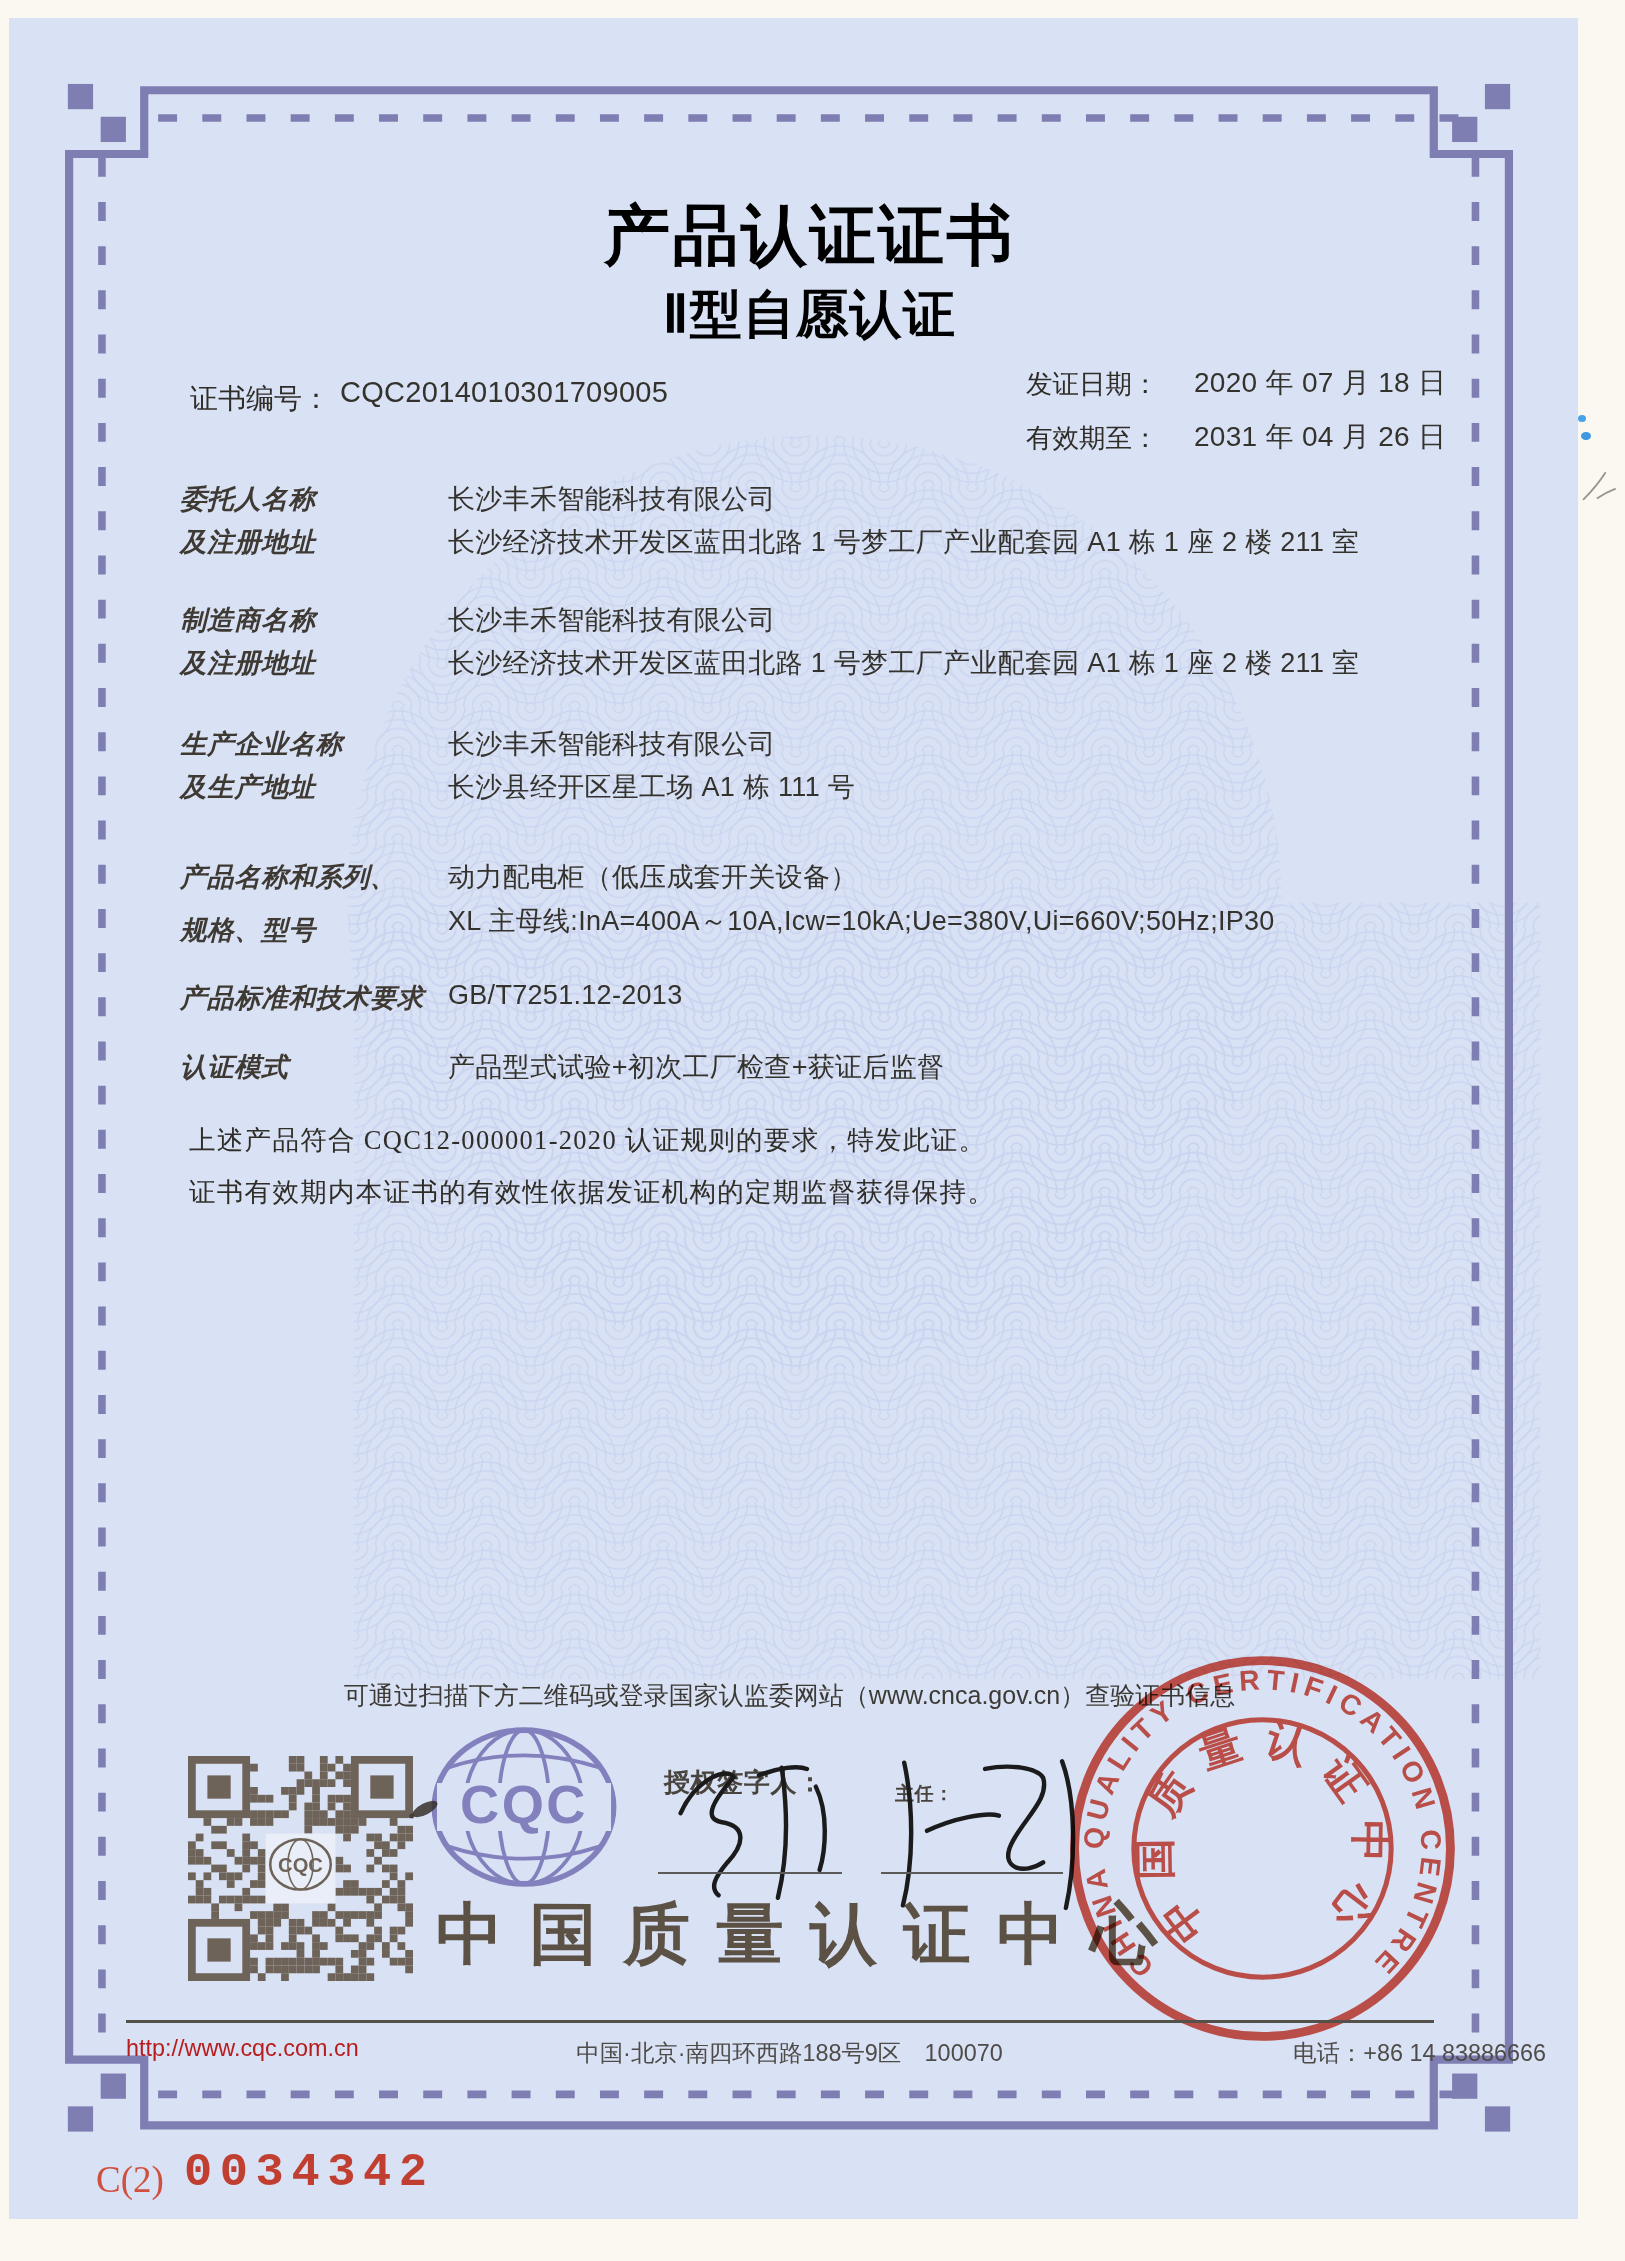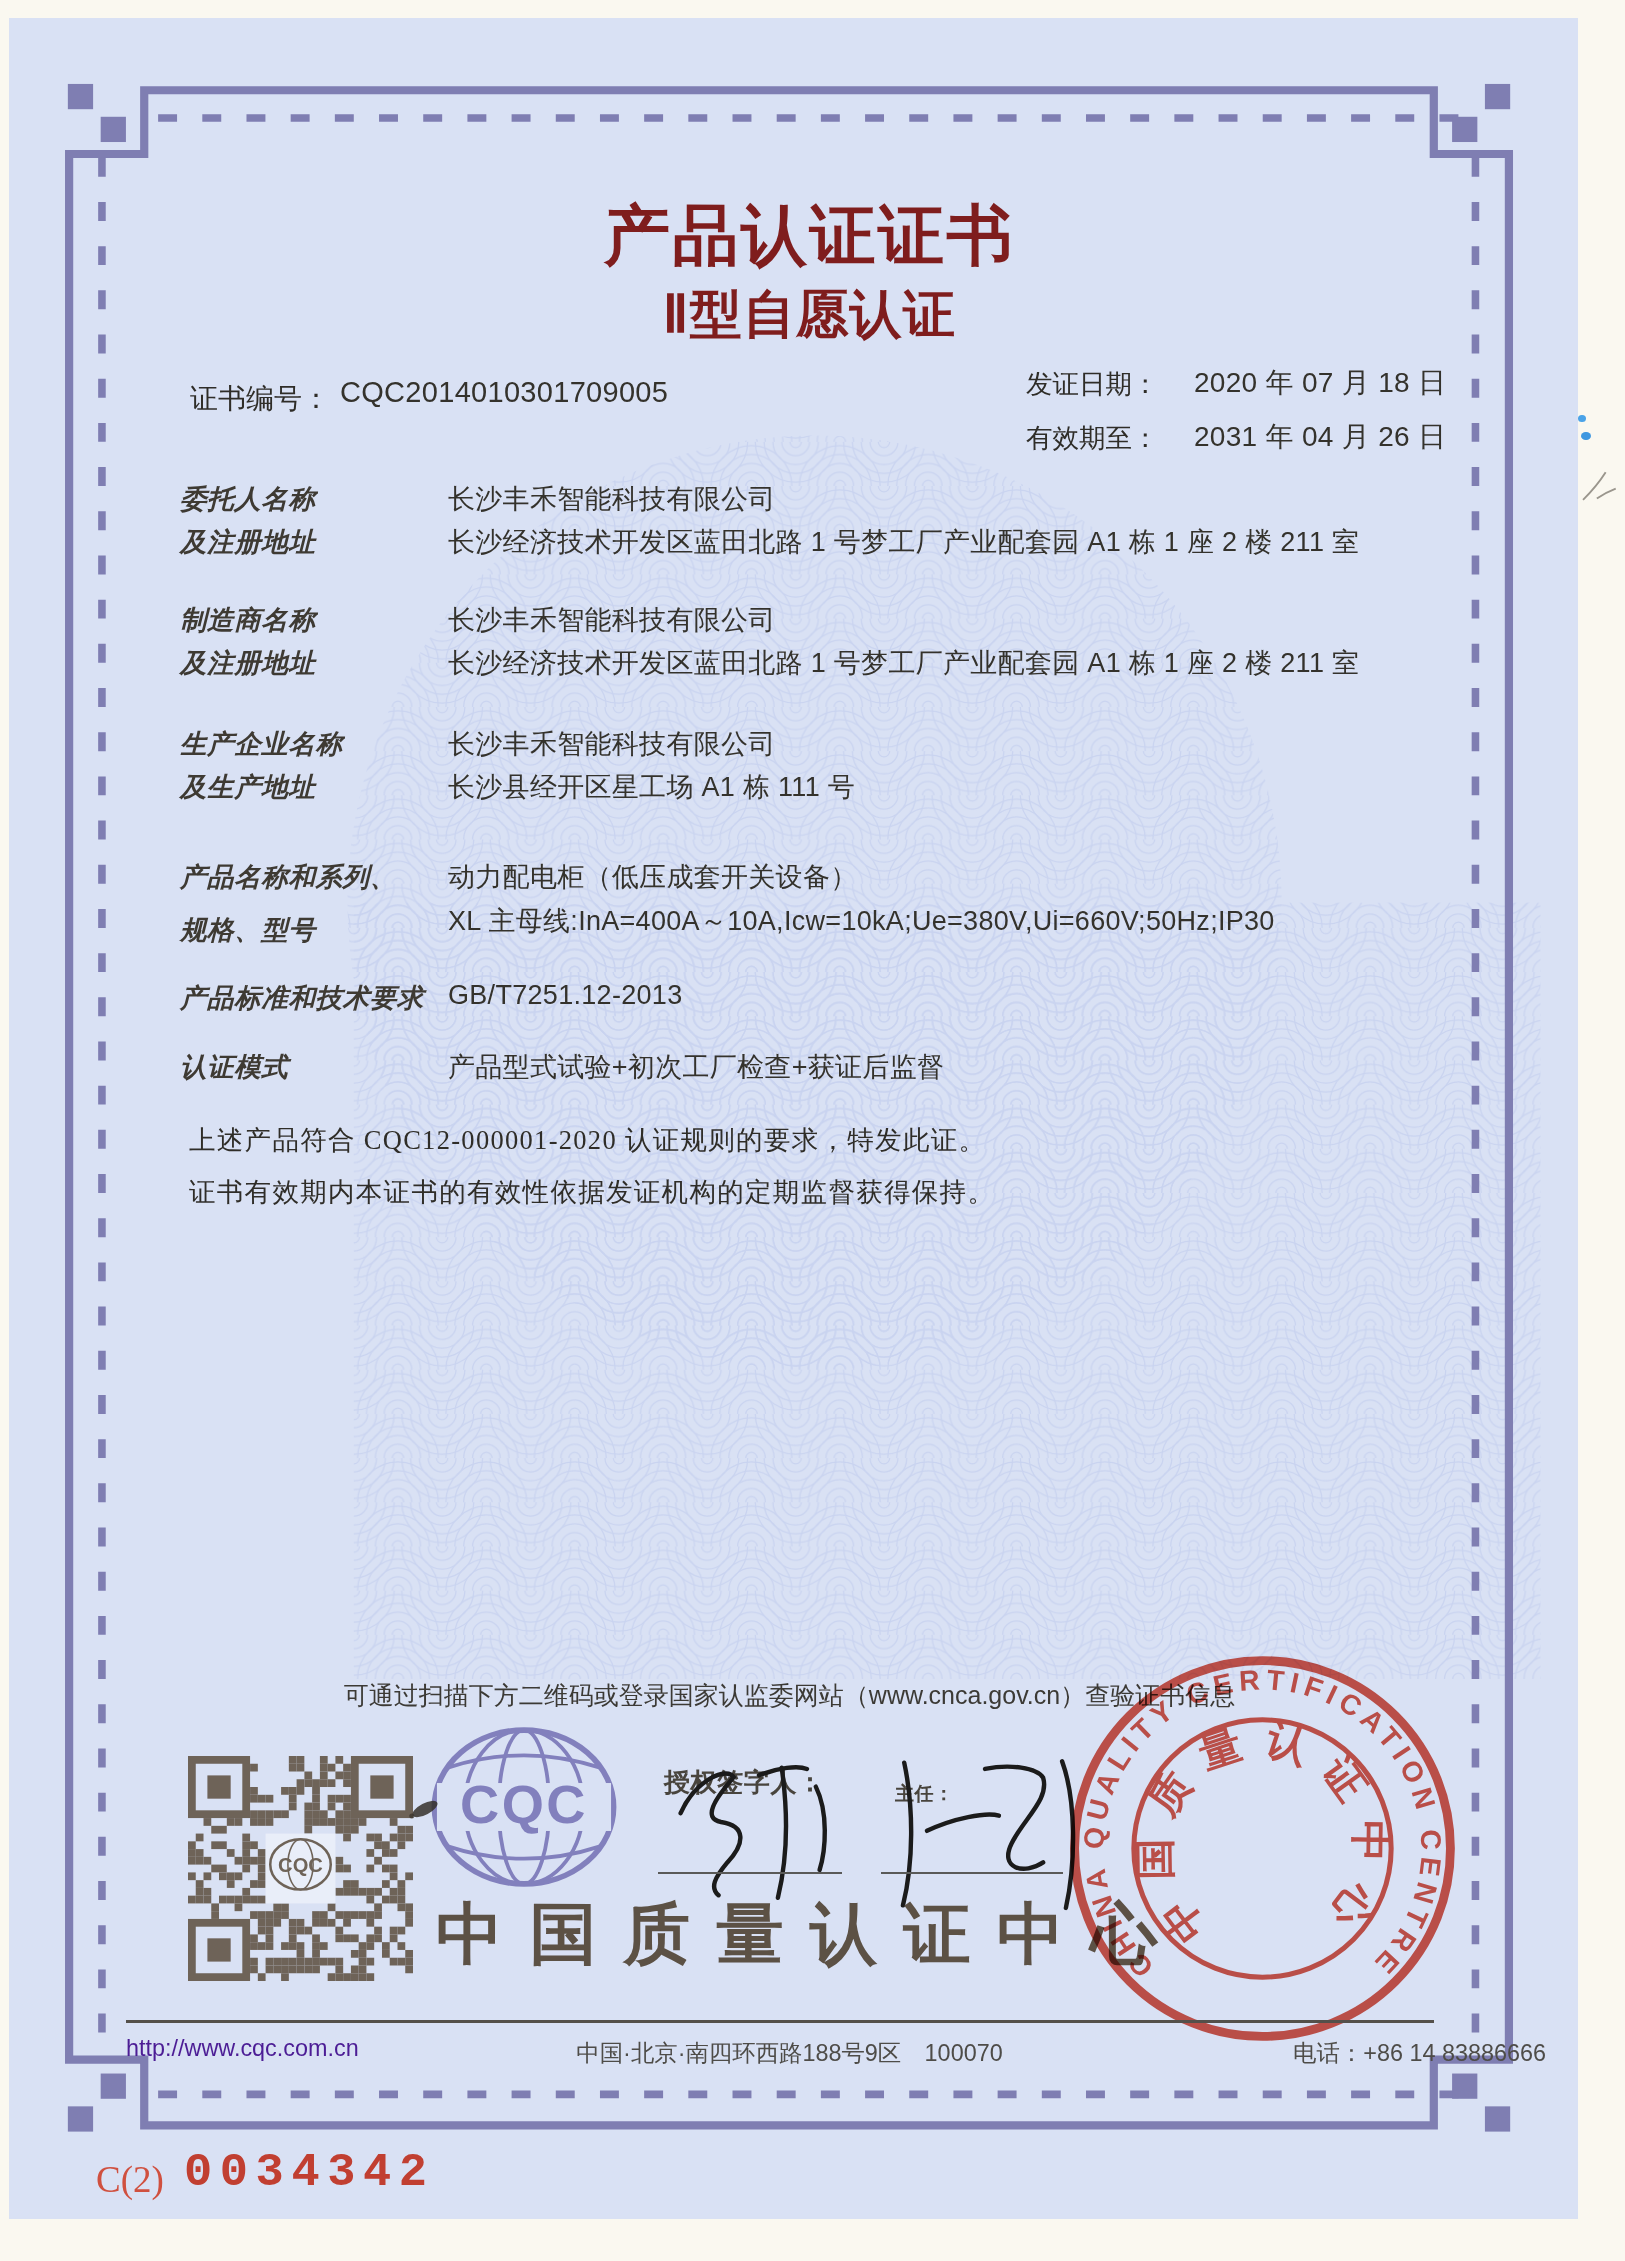--- a/index.html
+++ b/index.html
@@ -9,21 +9,21 @@
     font-family:"Liberation Sans", sans-serif;
     overflow:hidden;
   }
   .abs{position:absolute;}
   #paper{
     position:absolute;left:8.8px;top:17.7px;width:1569px;height:2201px;
     background:#d9e1f4;
   }
   .title{
     left:0;right:47px;text-align:center;
-    color:#7f1d1d;font-weight:bold;letter-spacing:2.5px;padding-left:40px;
+    color:#000000;font-weight:bold;letter-spacing:2.5px;padding-left:40px;
   }
   .lbl{
     font-size:26.5px;font-weight:bold;color:#3e3a33;letter-spacing:0.6px;
     white-space:nowrap;
   }
   .val{
     font-size:27px;color:#34322c;white-space:nowrap;letter-spacing:0.3px;margin-left:19px;
   }
   .kai{
     font-family:"Liberation Serif", serif;color:#2f2d28;white-space:nowrap;
@@ -469,21 +469,21 @@
     <text font-family="Liberation Sans, sans-serif" font-size="45" font-weight="600" fill="#d74a3c" letter-spacing="9">
       <textPath href="#stampOuter" startOffset="50%" text-anchor="middle">CHINA  QUALITY  CERTIFICATION  CENTRE</textPath>
     </text>
     <text font-family="Liberation Serif, serif" font-size="66" font-weight="600" fill="#d74a3c" letter-spacing="28">
       <textPath href="#stampInner" startOffset="50%" text-anchor="middle">中国质量认证中心</textPath>
     </text>
   </g>
 </svg>
 
 <div class="abs" style="left:126px;top:2020px;width:1308px;height:3.2px;background:#54504a;"></div>
-<div class="abs footer-txt" style="left:126px;top:2035px;color:#4c1d95;">http://www.cqc.com.cn</div>
+<div class="abs footer-txt" style="left:126px;top:2035px;color:#b91c1c;">http://www.cqc.com.cn</div>
 <div class="abs footer-txt" style="left:0;right:47px;top:2037px;text-align:center;">中国·北京·南四环西路188号9区　100070</div>
 <div class="abs footer-txt" style="right:80px;top:2037px;">电话：+86 14 83886666</div>
 
 <div class="abs kai" style="left:96px;top:2158px;font-size:37px;color:#d0503f;">C(2)</div>
 <div class="abs" style="left:184px;top:2146px;font-family:'Liberation Mono', monospace;font-weight:bold;font-size:47px;color:#c13f31;letter-spacing:7.6px;">0034342</div>
 
 <div class="abs" style="left:1578px;top:415px;width:7.6px;height:7px;border-radius:50%;background:#4aa3e8;"></div>
 <div class="abs" style="left:1581px;top:432px;width:9.5px;height:8.2px;border-radius:50%;background:#3f98e0;"></div>
 <svg class="abs" style="left:1578px;top:467px;" width="44" height="38" viewBox="0 0 70 60">
   <path d="M 8 52 Q 30 30 44 8 M 30 50 Q 44 40 60 34" fill="none" stroke="#9a968d" stroke-width="3"></path>

